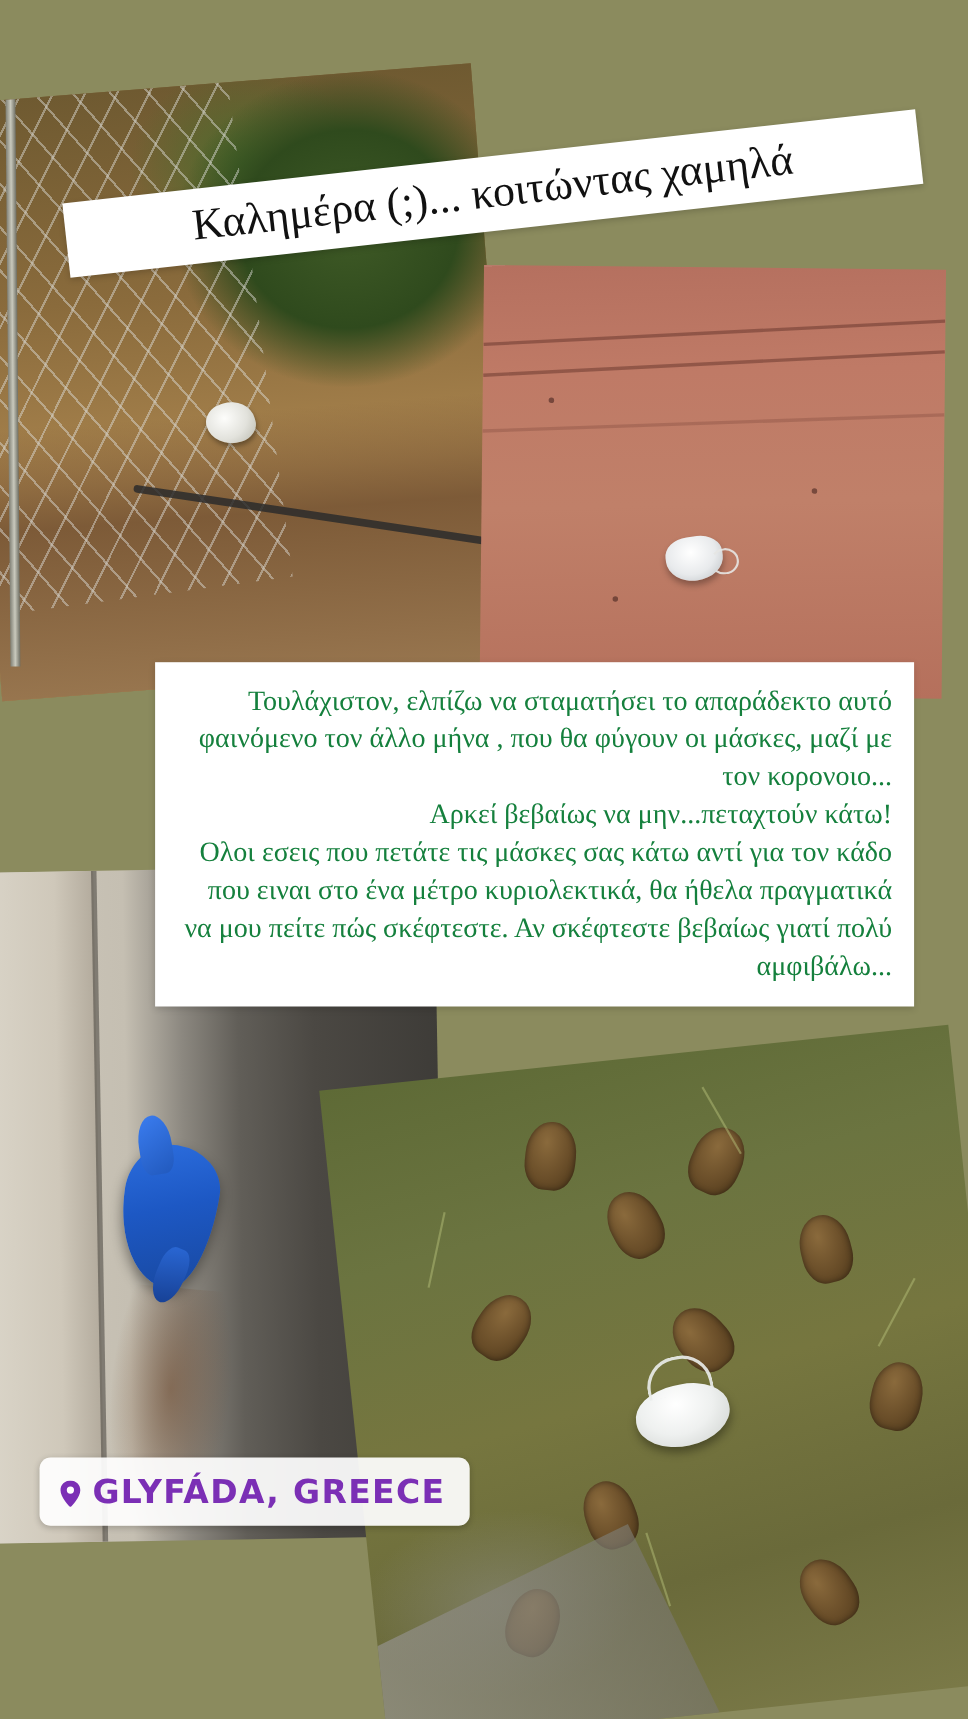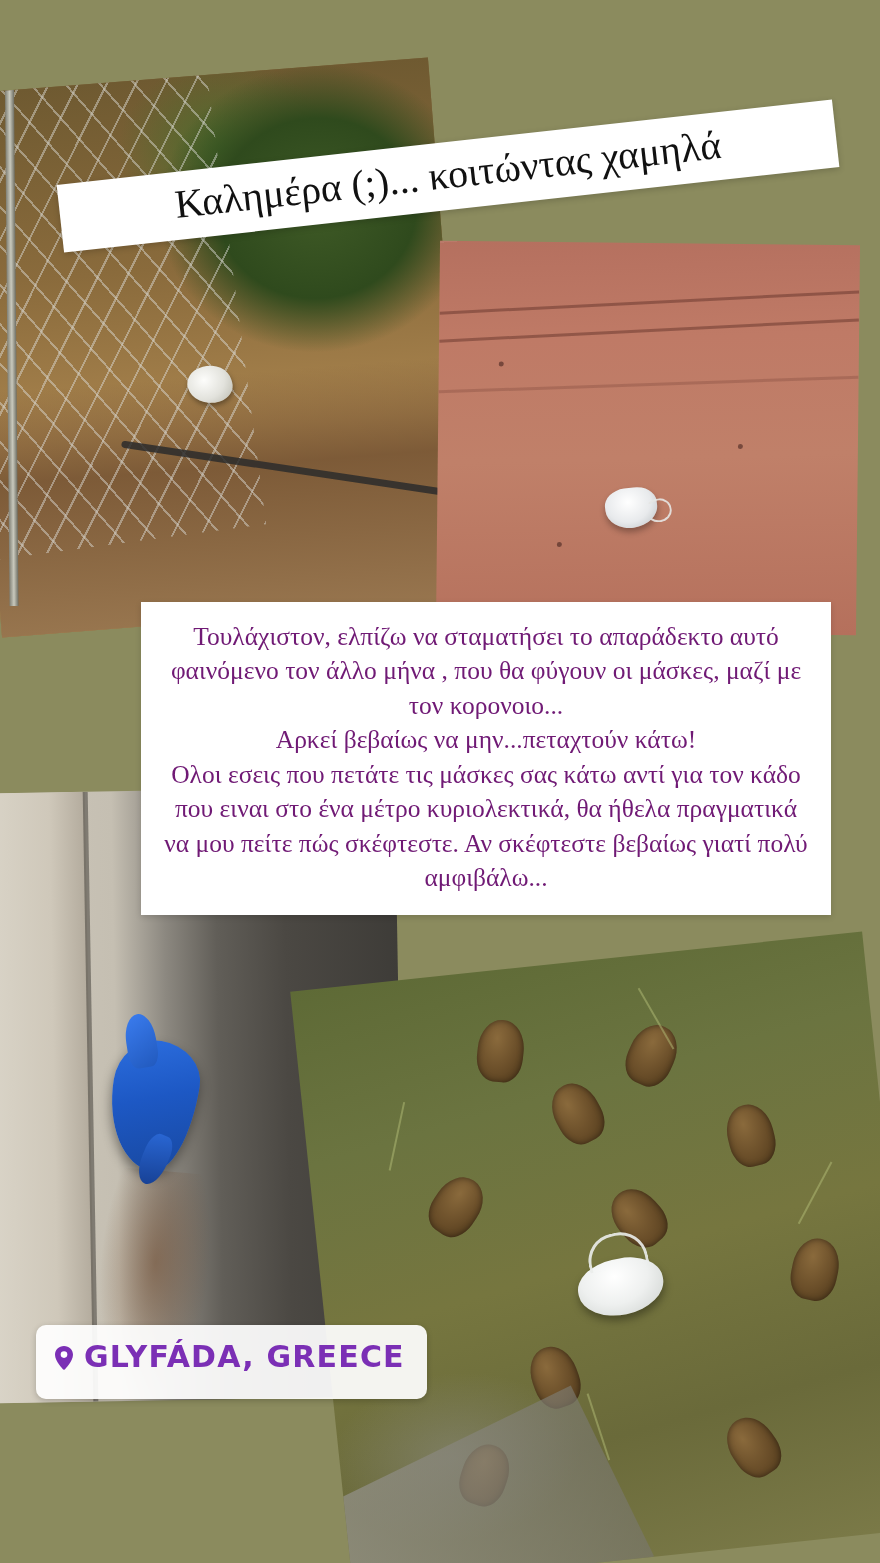--- a/index.html
+++ b/index.html
@@ -254,35 +254,35 @@
     width: 690px;
     padding: 18px 20px 20px 20px;
     background: #ffffff;
     box-sizing: border-box;
     box-shadow: 0 2px 6px rgba(0,0,0,.15);
   }
   .body-card .body-text {
     font-family: "Liberation Serif", serif;
     font-size: 25.5px;
     line-height: 1.35;
-    color: #701a75;
-    text-align: center;
+    color: #15803d;
+    text-align: right;
     white-space: pre-line;
   }
 
   
   .location-sticker {
     position: absolute;
     left: 36px;
     top: 1325px;
     height: 62px;
     display: flex;
     align-items: center;
     gap: 10px;
-    padding: 0 22px 12px 18px;
+    padding: 0 22px 0 18px;
     background: rgba(255,255,255,0.92);
     border-radius: 10px;
     box-shadow: 0 2px 6px rgba(0,0,0,.2);
   }
   .location-sticker .pin {
     display: inline-block;
     width: 20px;
     height: 20px;
     position: relative;
   }

